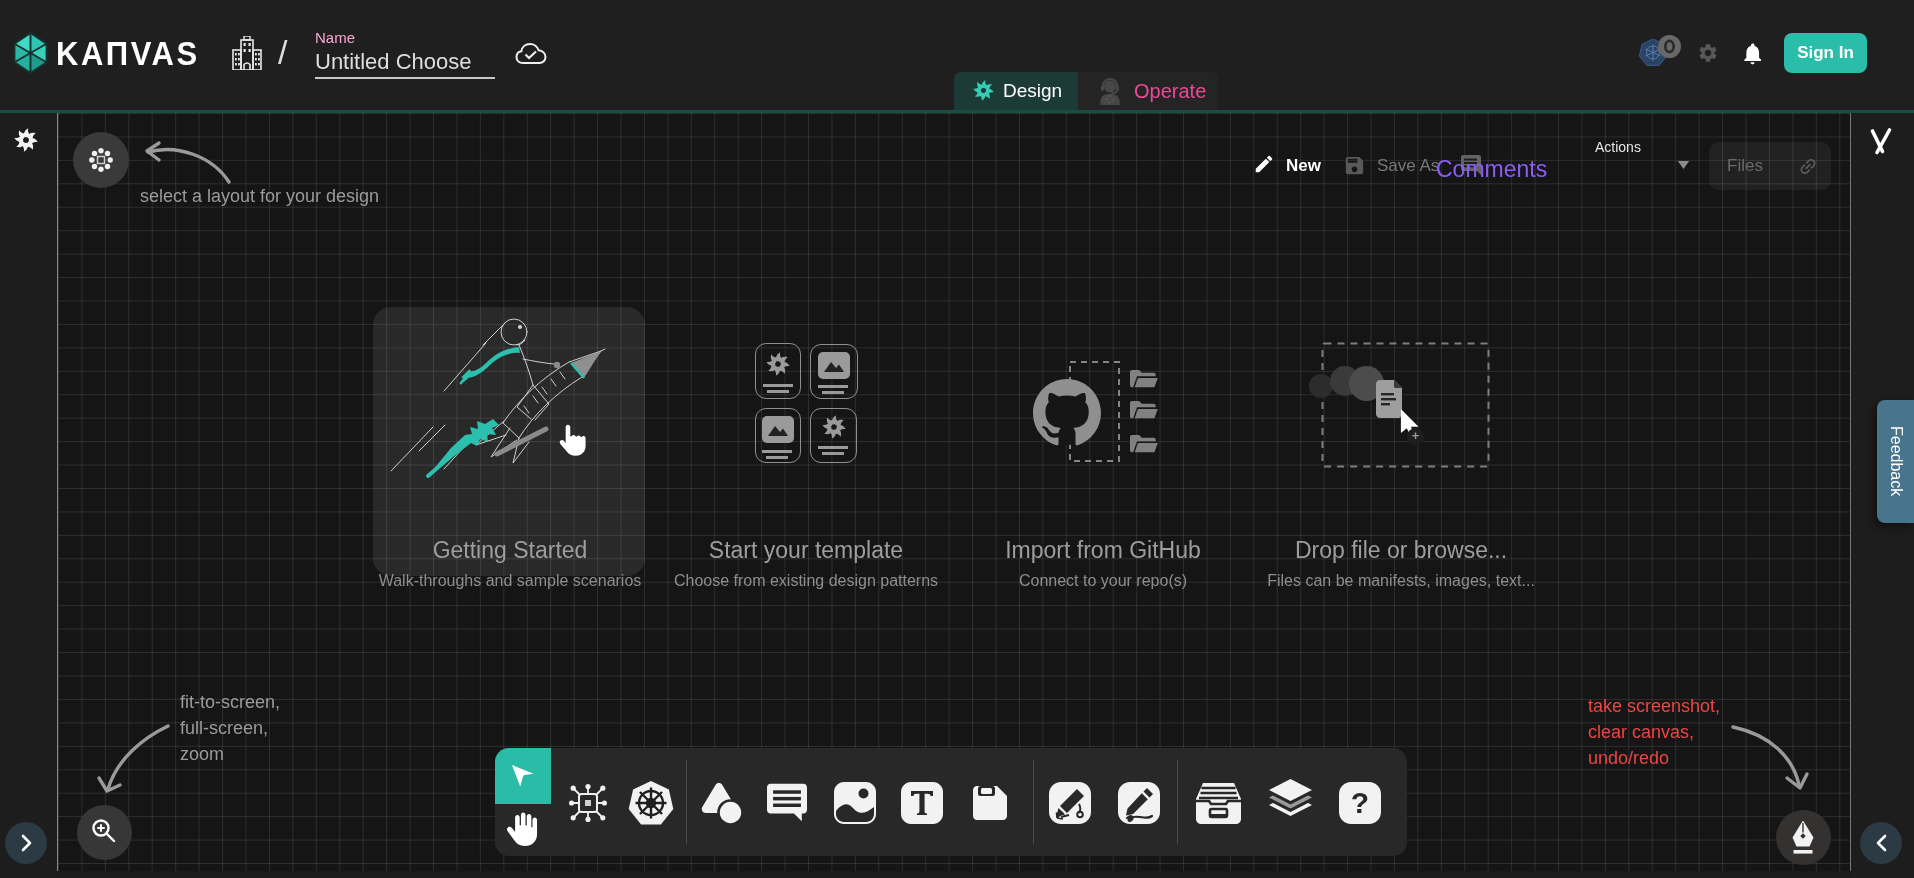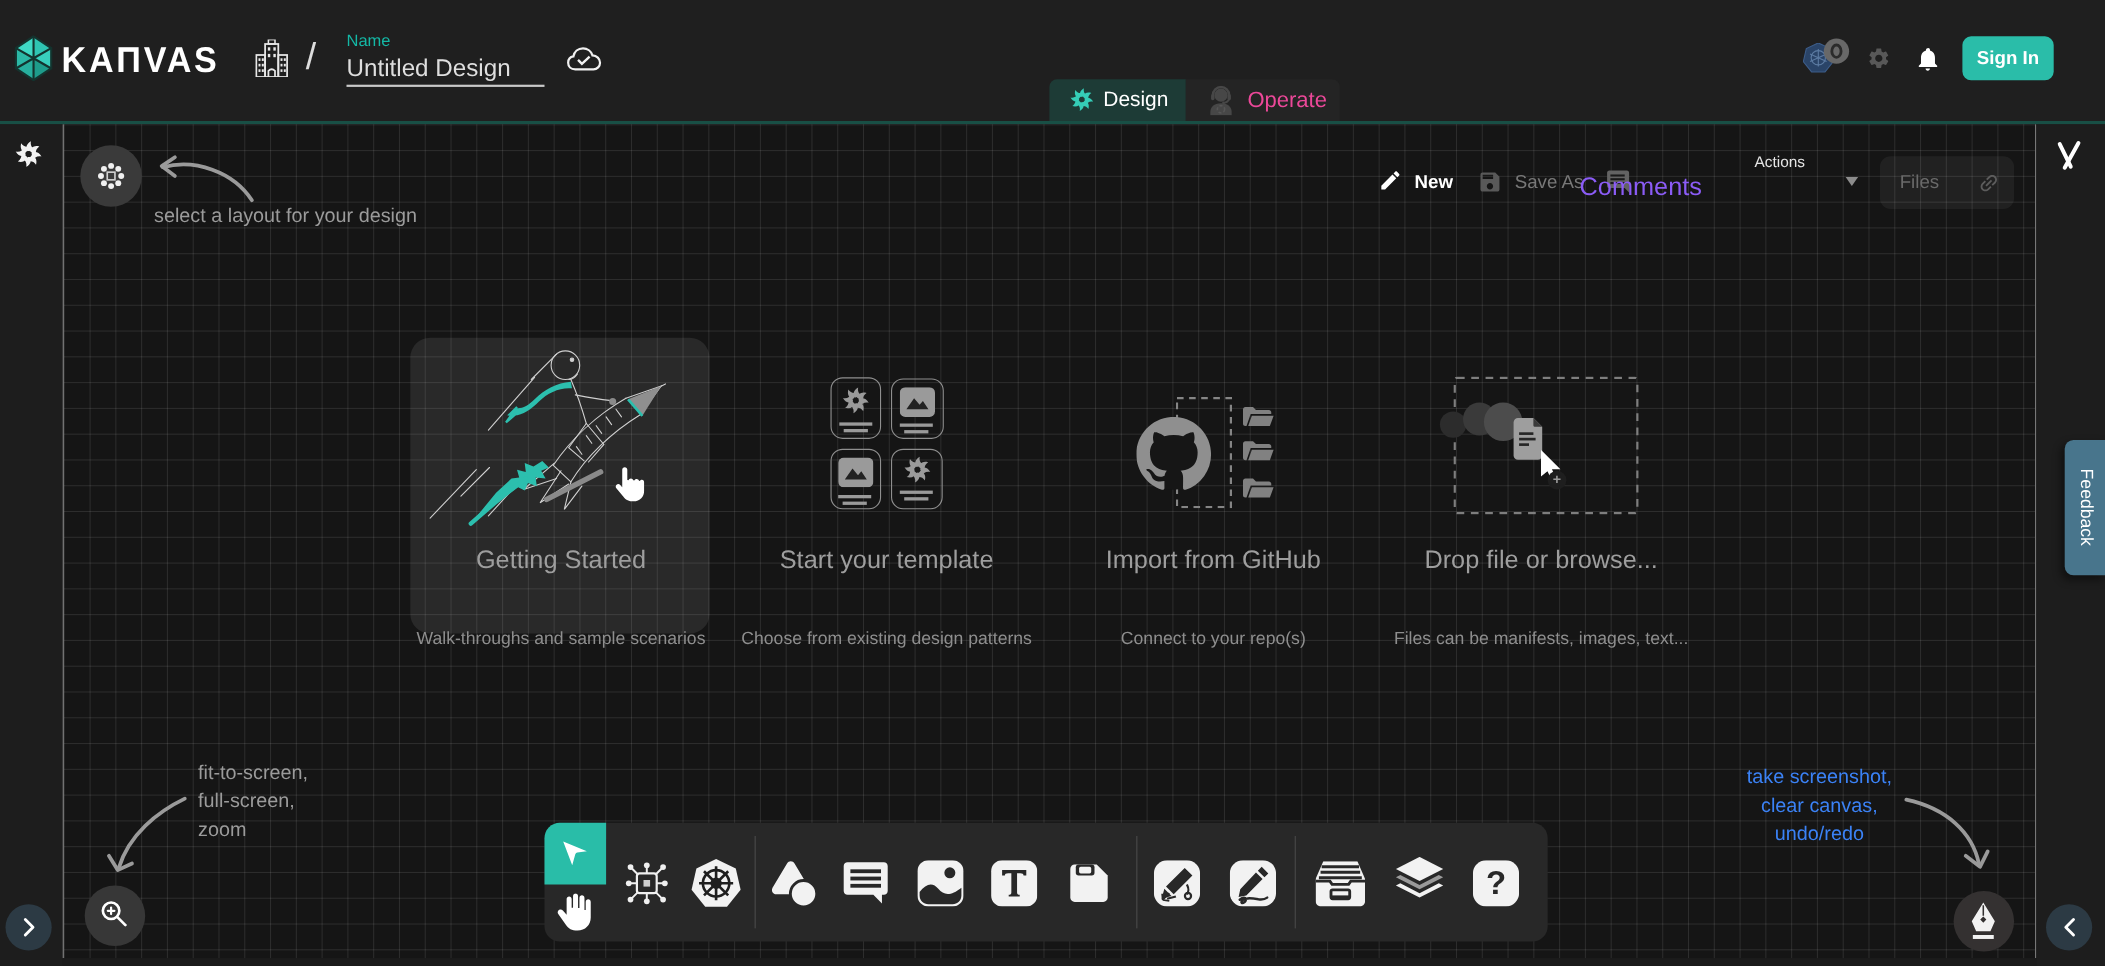--- a/index.html
+++ b/index.html
@@ -13,21 +13,21 @@
   #canvas { position:absolute; left:57px; top:113px; width:1794px; height:758px;
     background-color:#151515;
     background-image:
       linear-gradient(rgba(255,255,255,0.10) 1px, transparent 1px),
       linear-gradient(90deg, rgba(255,255,255,0.10) 1px, transparent 1px);
     background-size:23.45px 23.45px;
     background-position:0px 0px;
     border-left:1px solid #888; border-right:1px solid #777;
   }
   #bottomstrip { position:absolute; left:57px; top:871px; width:1794px; height:7px; background:#1b1b1b; }
-  .title { position:absolute; color:#9e9e9e; font-size:23px; white-space:nowrap; transform:translateX(-50%); }
+  .title { position:absolute; color:#9e9e9e; font-size:23px; white-space:nowrap; transform:translateX(-50%);margin-top:42px; }
   .subtitle { position:absolute; color:#8e8e8e; font-size:16px; white-space:nowrap; transform:translateX(-50%);margin-top:32px; }
   .tile { position:absolute; border:1.5px solid #8f8f8f; border-radius:11px; }
   .divider { position:absolute; top:760px; width:1px; height:84px; background:#4a4a4a; }
 </style>
 </head>
 <body>
 <div id="header"></div>
 <div id="tealline"></div>
 <div id="leftpanel"></div>
 <div id="rightpanel"></div>
@@ -81,22 +81,22 @@
     <rect x="6" y="22" width="1.8" height="2.4"></rect>
   <rect x="23" y="22" width="1.8" height="2.4"></rect>
     <rect x="26" y="22" width="1.8" height="2.4"></rect>
   <rect x="3" y="27" width="1.8" height="2.4"></rect>
     <rect x="6" y="27" width="1.8" height="2.4"></rect>
   <rect x="23" y="27" width="1.8" height="2.4"></rect>
     <rect x="26" y="27" width="1.8" height="2.4"></rect>
   <path d="M12 34 L12 28.5 Q15 25.5 18 28.5 L18 34" fill="none" stroke="#e8e8e8" stroke-width="1.6"></path>
 </svg>
 <div class="abs" style="left:278px;top:33px;color:#ddd;font-size:34px;font-weight:300">/</div>
-<div class="abs" style="left:315px;top:29px;color:#14b8a6;font-size:15px">Name</div>
-<div class="abs" style="left:315px;top:49px;color:#dedede;font-size:22px">Untitled Design</div>
+<div class="abs" style="left:315px;top:29px;color:#f9a8d4;font-size:15px">Name</div>
+<div class="abs" style="left:315px;top:49px;color:#dedede;font-size:22px">Untitled Choose</div>
 <div class="abs" style="left:315px;top:77px;width:180px;height:2px;background:#c9c9c9"></div>
 <svg class="abs" style="left:515px;top:41px" width="32" height="26" viewBox="0 0 32 26" fill="none" stroke="#f0f0f0" stroke-width="2">
   <path d="M8 22 C4 22 1.5 19.5 1.5 16 C1.5 13 3.5 10.8 6.3 10.3 C7 6 10.5 3 15 3 C19 3 22.5 5.6 23.6 9.3 C27.4 9.5 30.5 12.4 30.5 16 C30.5 19.3 27.8 22 24.5 22 Z"></path>
   <path d="M10.5 13.5 L14 17 L21 10.5" stroke-width="2.2"></path>
 </svg>
 
 <div class="abs" style="left:954px;top:72px;width:124px;height:38px;background:#1d3b36;border-radius:7px 0 0 0"></div>
 <div class="abs" style="left:1078px;top:72px;width:140px;height:38px;background:#242424;border-radius:0 7px 0 0"></div>
 <svg class="abs" style="left:972px;top:79px" width="23" height="23" viewBox="0 0 24 24">
   <use href="#spir" fill="#35cdb7"></use>
@@ -325,21 +325,21 @@
   <path d="M73 10 C48 22 22 43 13 73"></path>
   <path d="M4 62 L12 75 L25 69"></path>
 </svg>
 <div class="abs" style="left:77px;top:805px;width:55px;height:55px;border-radius:50%;background:#373737"></div>
 <svg class="abs" style="left:90px;top:817px" width="28" height="28" viewBox="0 0 28 28" fill="none" stroke="#fff" stroke-width="2.4" stroke-linecap="round">
   <circle cx="11" cy="11" r="7.5"></circle>
   <path d="M16.5 16.5 L24 24"></path>
   <path d="M11 8 L11 14 M8 11 L14 11" stroke-width="2"></path>
 </svg>
 
-<div class="abs" style="left:1720px;top:693px;color:#3b82f6;font-size:18px;line-height:26px;transform:translateX(-100%);text-align:center">take screenshot,<br>clear canvas,<br>undo/redo</div>
+<div class="abs" style="left:1720px;top:693px;color:#ef4444;font-size:18px;line-height:26px;transform:translateX(-100%);text-align:left">take screenshot,<br>clear canvas,<br>undo/redo</div>
 <svg class="abs" style="left:1725px;top:715px" width="85" height="85" viewBox="0 0 85 85" fill="none" stroke="#9a9a9a" stroke-width="3.4" stroke-linecap="round" stroke-linejoin="round">
   <path d="M8 12 C45 20 68 42 74 70"></path>
   <path d="M62 63 L75 73 L82 59"></path>
 </svg>
 <div class="abs" style="left:1776px;top:810px;width:55px;height:55px;border-radius:50%;background:#343131"></div>
 <svg class="abs" style="left:1788px;top:820px" width="30" height="37" viewBox="0 0 30 37" fill="#f2f2f2">
   <path fill-rule="evenodd" d="M15 0.5 L25.5 17.5 L21.5 26.5 L8.5 26.5 L4.5 17.5 Z M15 13.2 L17.8 16 L15 18.8 L12.2 16 Z"></path>
   <path d="M15 3 L15 12.5" stroke="#343131" stroke-width="1.4"></path>
   <rect x="5.5" y="30" width="19" height="3.6"></rect>
 </svg>

